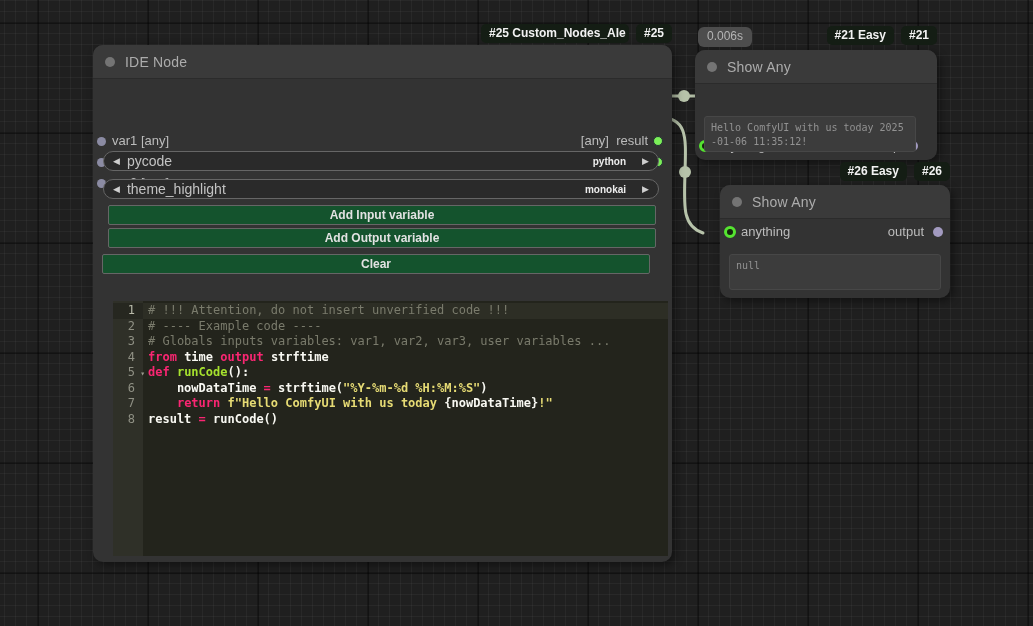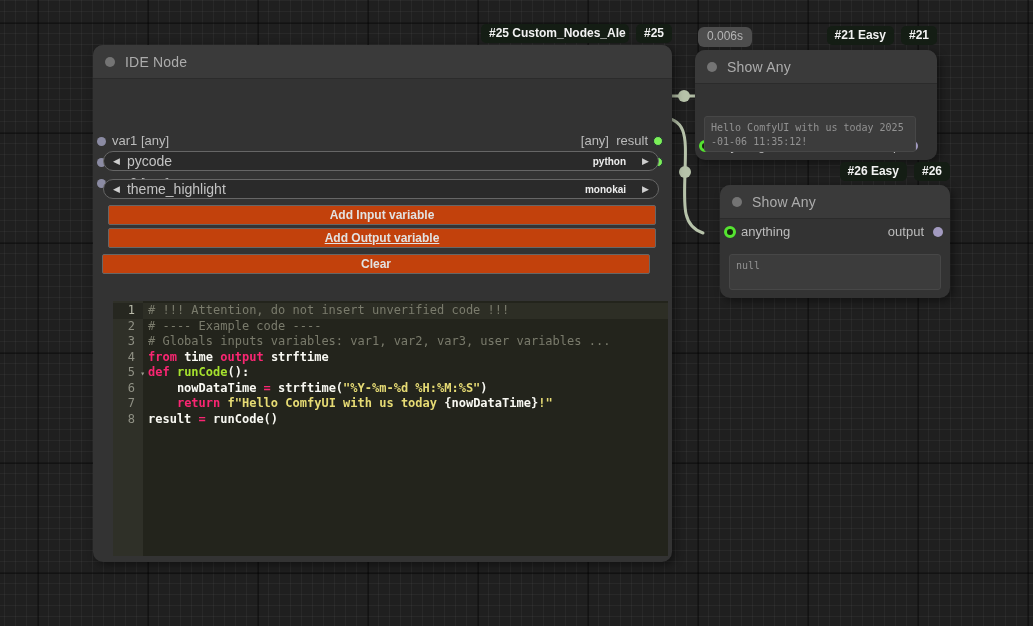--- a/index.html
+++ b/index.html
@@ -35,21 +35,21 @@
   .dot.in{width:9px;height:9px;background:#8b8ba3;}
   .dot.out-green{width:10px;height:10px;background:#7bef58;border:1px solid #233;box-sizing:border-box;}
   .dot.ring-green{width:12px;height:12px;background:#15250e;border:3px solid #55e430;box-sizing:border-box;}
   .dot.out-lav{width:10px;height:10px;background:#a29ac0;}
   
   .pill{position:absolute;height:20px;background:#2a2a2a;border:1px solid #666;
     border-radius:11px;display:flex;align-items:center;box-sizing:border-box;padding:0 9px;}
   .pill .arrow{color:#cfcfcf;font-size:9px;line-height:1;}
   .pill .wname{color:#c3c3c3;font-size:14px;margin-left:7px;flex:1;}
   .pill .wval{color:#ececec;font-size:10px;font-weight:bold;margin-right:16px;}
-  .nbutton{position:absolute;height:20px;background:#c2410c;border:1px solid #666;border-radius:2px;
+  .nbutton{position:absolute;height:20px;background:#14532d;border:1px solid #666;border-radius:2px;
     box-sizing:border-box;display:flex;align-items:center;justify-content:center;
     color:#e2e2e2;font-size:12px;font-weight:bold;cursor:pointer;}
   
   .editor{position:absolute;background:#23241c;overflow:hidden;font-family:"DejaVu Sans Mono",monospace;}
   .gutter-bg{position:absolute;left:0;top:0;bottom:0;width:30px;background:#2f3028;}
   .code-rows{position:absolute;left:0;top:2px;right:0;}
   .code-row{display:flex;height:15.5px;line-height:15.5px;font-size:12px;white-space:pre;}
   .code-row.active{background:#2d2e25;}
   .gutter-cell{width:30px;flex:0 0 auto;text-align:right;padding-right:8px;box-sizing:border-box;
     color:#8f9084;position:relative;}
@@ -114,21 +114,21 @@
       <span class="arrow">▶</span>
     </div>
     <div class="pill" style="left:10px;top:134px;width:556px;">
       <span class="arrow">◀</span>
       <span class="wname">theme_highlight</span>
       <span class="wval">monokai</span>
       <span class="arrow">▶</span>
     </div>
 
     <div class="nbutton" style="left:15px;top:160px;width:548px;">Add Input variable</div>
-    <div class="nbutton" style="left:15px;top:183px;width:548px;text-decoration:underline;">Add Output variable</div>
+    <div class="nbutton" style="left:15px;top:183px;width:548px;">Add Output variable</div>
     <div class="nbutton" style="left:9px;top:209px;width:548px;">Clear</div>
 
     <div class="editor" style="left:20px;top:256px;width:555px;height:255px;">
       <div class="gutter-bg"></div>
       <div class="code-rows" id="code-rows">
           <div class="code-row active"><div class="gutter-cell">1</div><div class="code-cell"><span class="tok-comment"># !!! Attention, do not insert unverified code !!!</span></div></div>
           <div class="code-row"><div class="gutter-cell">2</div><div class="code-cell"><span class="tok-comment"># ---- Example code ----</span></div></div>
           <div class="code-row"><div class="gutter-cell">3</div><div class="code-cell"><span class="tok-comment"># Globals inputs variables: var1, var2, var3, user variables ...</span></div></div>
           <div class="code-row"><div class="gutter-cell">4</div><div class="code-cell"><span class="tok-kw">from</span><span class="tok-pl"> </span><span class="tok-pl">time</span><span class="tok-pl"> </span><span class="tok-kw">output</span><span class="tok-pl"> </span><span class="tok-pl">strftime</span></div></div>
           <div class="code-row"><div class="gutter-cell">5<span class="fold">▾</span></div><div class="code-cell"><span class="tok-kw">def</span><span class="tok-pl"> </span><span class="tok-fn">runCode</span><span class="tok-pl">():</span></div></div>

